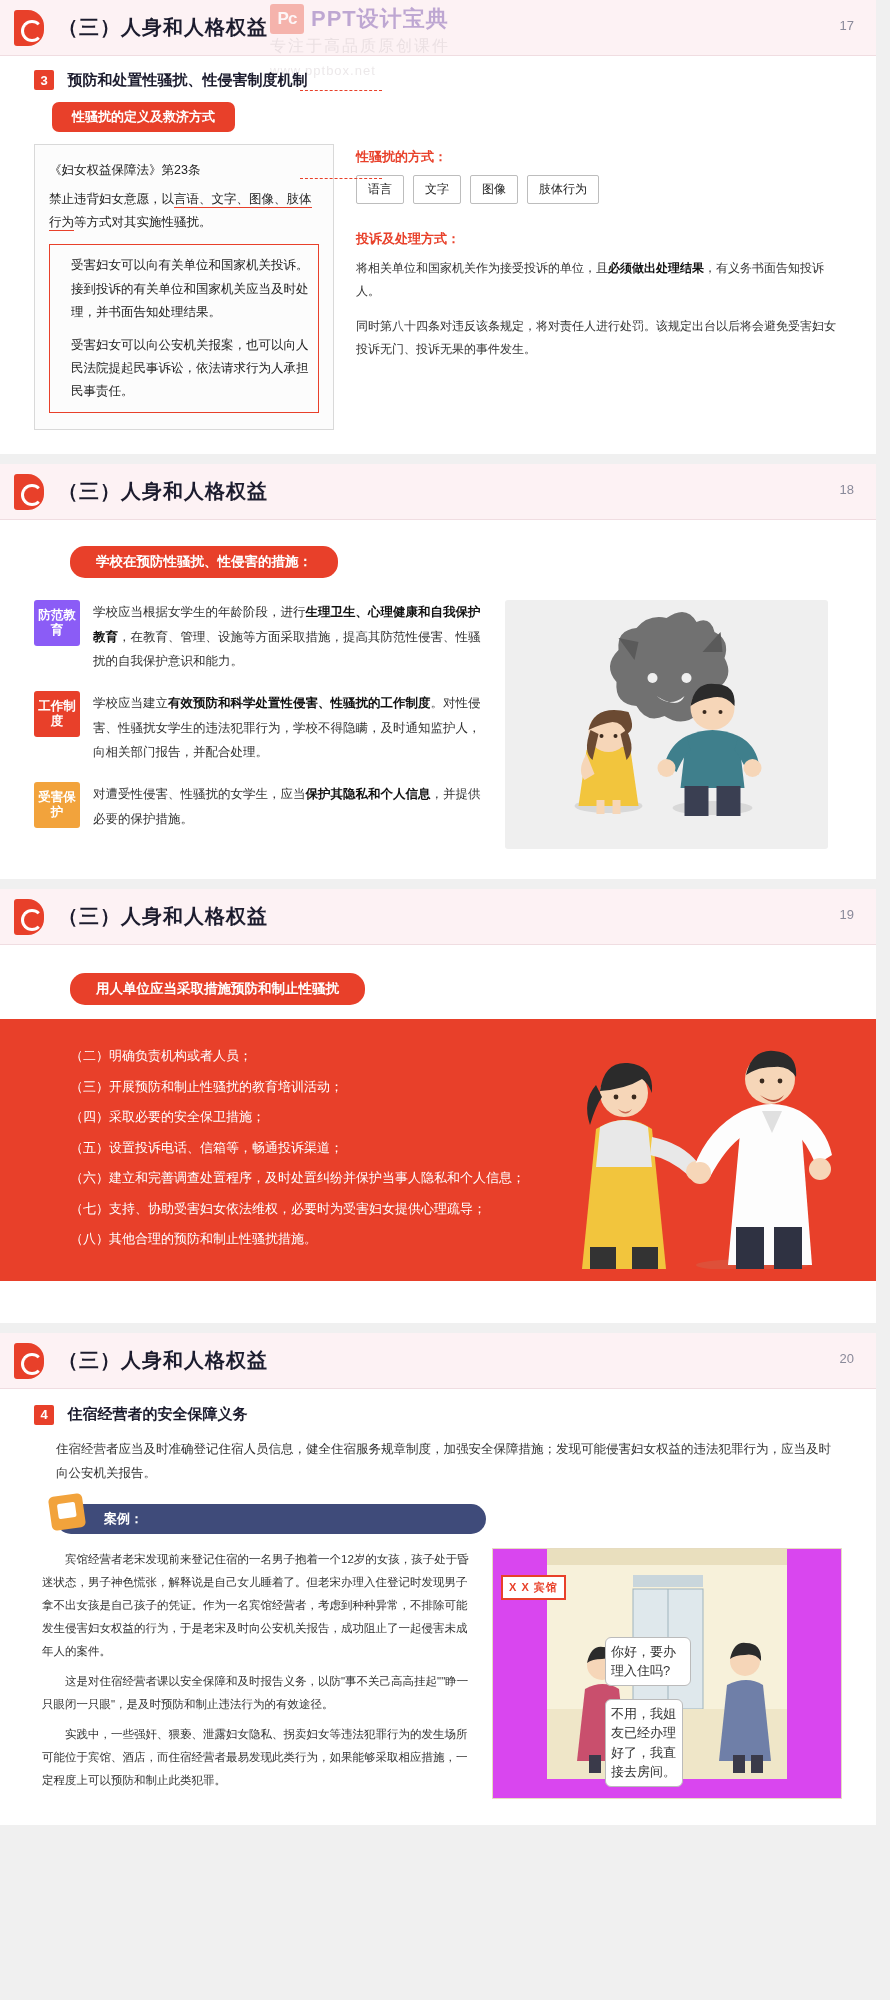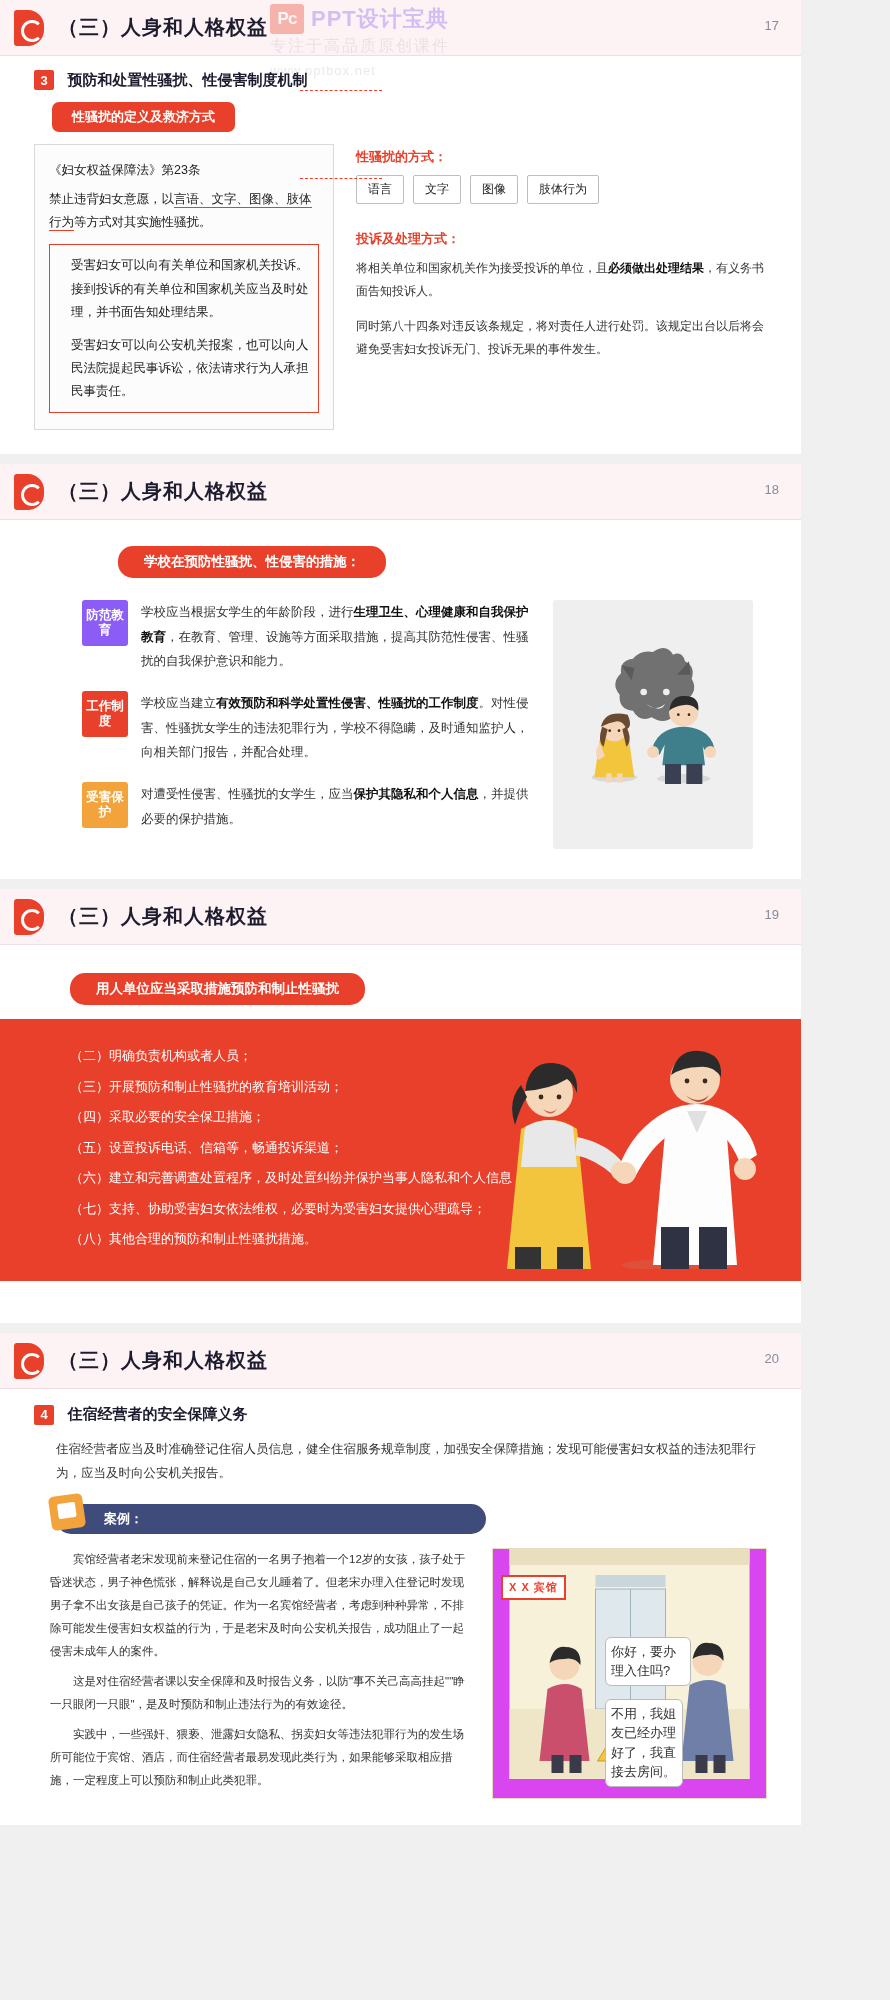--- a/index.html
+++ b/index.html
@@ -7,21 +7,21 @@
     margin: 0; padding: 0;
     background: #f0f0f0;
     font-family: "Liberation Sans", "DejaVu Sans", sans-serif;
   }
   .page {
     width: 890px;
     margin: 0 auto;
     background: #f0f0f0;
   }
   .slide {
-    width: 801px;
+    width: 876px;
     background: #ffffff;
     position: relative;
     overflow: hidden;
     margin-bottom: 10px;
   }
   
   .slide-header {
     height: 56px;
     background: #fdf2f4;
     border-bottom: 1px solid #f0dde1;
@@ -70,21 +70,21 @@
     background: #e8402a;
     color: #fff;
     font-size: 17px; font-weight: bold;
     display: flex; align-items: center; justify-content: center;
     border-radius: 3px;
     letter-spacing: -1px;
   }
   .wm-text {
     font-size: 22px;
     font-weight: bold;
-    color: #8b5cf6;
+    color: #4c1d95;
     margin-left: 7px;
     letter-spacing: 1px;
   }
   .wm-row2 {
     font-size: 16px;
     color: #c9bfc3;
     margin-top: 2px;
     letter-spacing: 2px;
   }
   .wm-row3 {
@@ -177,21 +177,21 @@
     line-height: 1.95;
     margin: 0 0 11px 0;
   }
   .rt-para b { color: #111; }
   .arrow-line {
     position: absolute;
     border-top: 1px dashed #e8402a;
   }
 
   
-  .s18-body { padding: 26px 48px 30px 34px; margin-left: 48px; }
+  .s18-body { padding: 26px 48px 30px 34px; }
   .s18-pill { text-align: left; margin-left: 36px; margin-bottom: 22px; }
   .s18-cols { display: flex; gap: 16px; }
   .s18-list { width: 455px; }
   .s18-item { display: flex; margin-bottom: 18px; }
   .tag {
     width: 46px; min-width: 46px; height: 46px;
     color: #fff;
     font-size: 12.5px;
     font-weight: bold;
     display: flex; align-items: center; justify-content: center;
@@ -280,21 +280,21 @@
     color: #fff;
     font-size: 13px;
     font-weight: bold;
   }
   .s20-cols { display: flex; gap: 18px; }
   .s20-text { width: 440px; }
   .s20-text p {
     font-size: 11.5px;
     color: #333;
     line-height: 2.0;
-    margin: 0 0 7px 16px;
+    margin: 0 0 7px 8px;
     text-indent: 2em;
   }
   .s20-art {
     flex: 1;
     background: #d946ef;
     border: 1px solid #e6dcc0;
     position: relative;
     overflow: hidden;
     min-height: 220px;
   }

